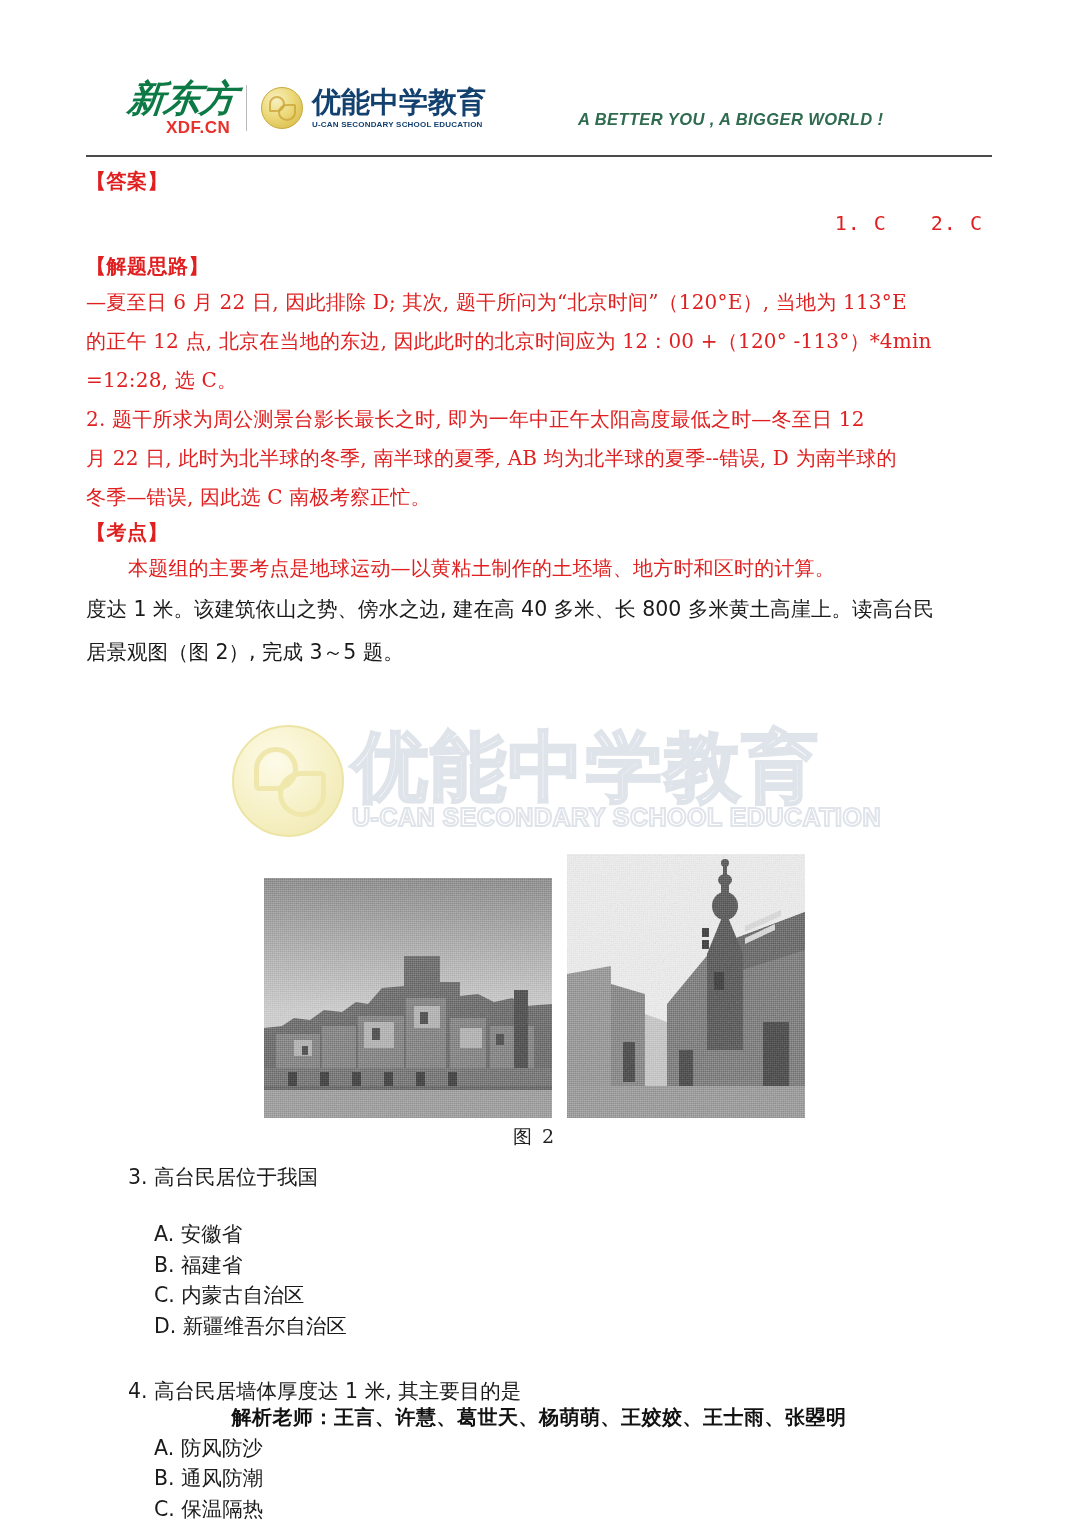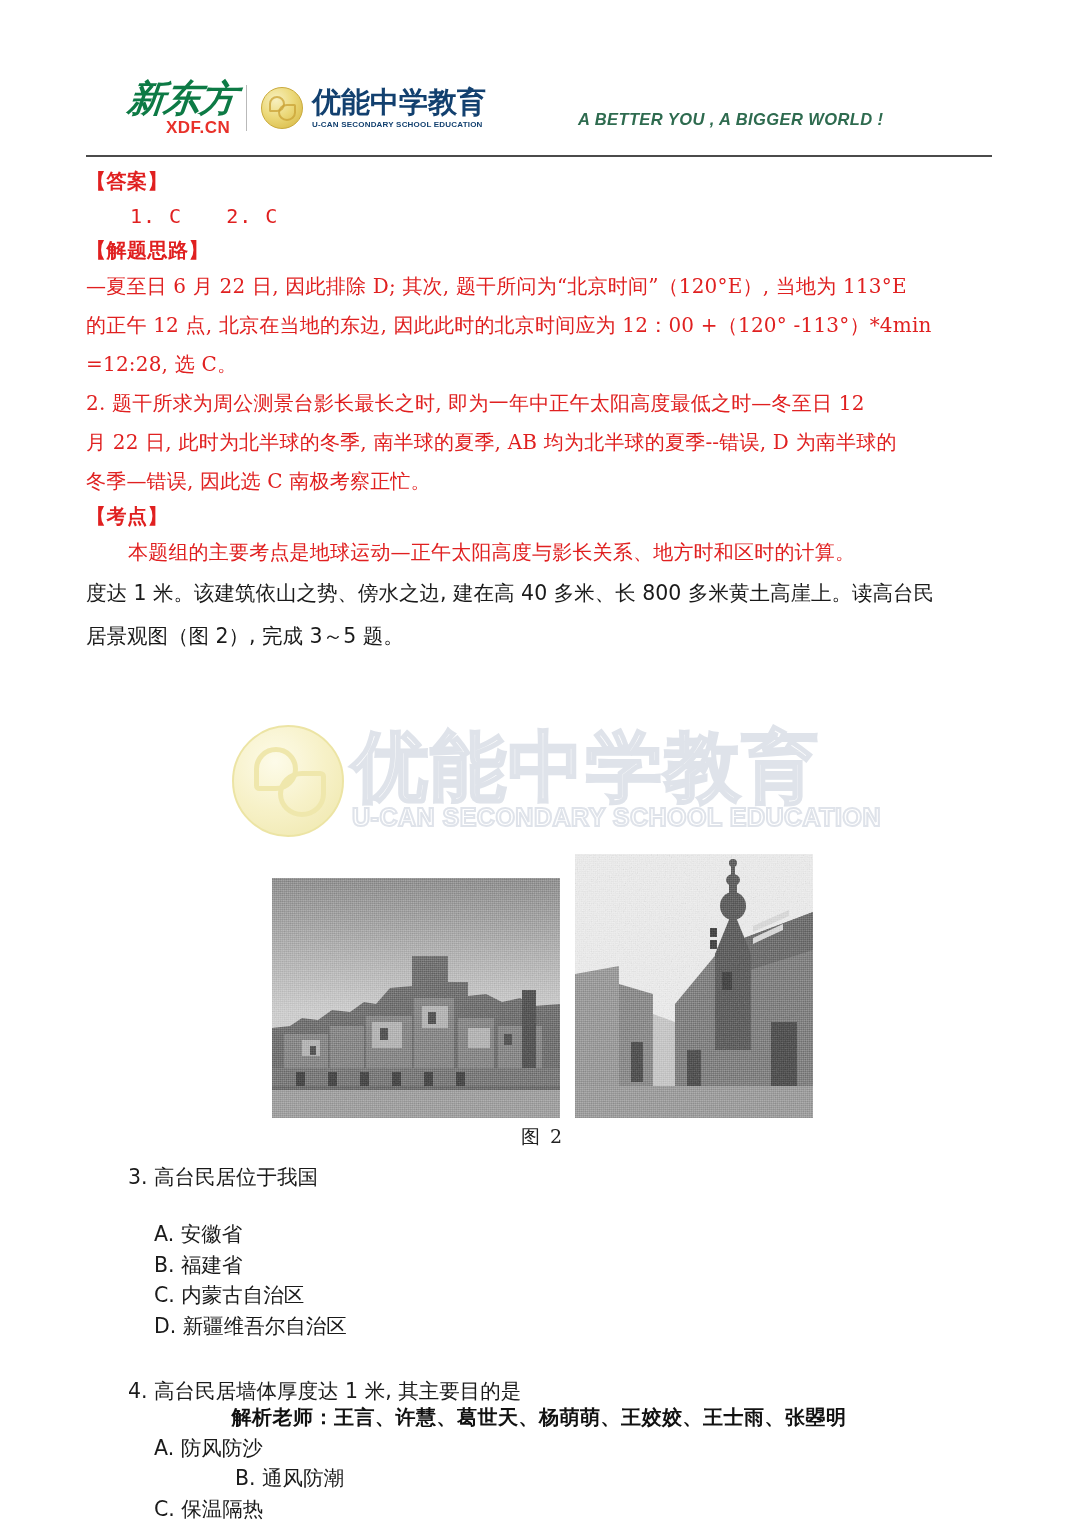--- a/index.html
+++ b/index.html
@@ -170,23 +170,24 @@
   .red-para {
     font-size: 20px;
     line-height: 1.95;
     letter-spacing: 0.2px;
     margin: 0;
   }
   .answers-line {
     font-size: 20px;
     padding-left: 44px;
     line-height: 1.85;
-    margin: 0;
+    margin: 9px;
     font-family: "DejaVu Sans Mono", monospace;
     letter-spacing: 1px;
+    text-align: right;
   }
   .answers-line .gap { display: inline-block; width: 44px; }
 
   .black-para {
     color: #1a1a1a;
     font-family: "DejaVu Sans", sans-serif;
     font-size: 20.5px;
     line-height: 2.08;
     margin: 0;
     position: relative;
@@ -253,21 +254,21 @@
     margin-top: 4px;
     color: rgba(255,255,255,0.05);
     -webkit-text-stroke: 2px #dfe3ea;
     letter-spacing: 0.5px;
     white-space: nowrap;
   }
 
   
   .figure {
     position: absolute;
-    left: 270px;
+    left: 262px;
     top: 852px;
     width: 545px;
     height: 290px;
   }
   .photo {
     position: absolute;
     overflow: hidden;
     background: #8d8d8d;
   }
   .photo-left  { left: 2px;  top: 26px; width: 288px; height: 240px; }
@@ -314,21 +315,21 @@
     padding-left: 78px;
     margin: 0 0 34px 0;
     display: flex;
     flex-direction: column;
   }
   .opt { white-space: nowrap; }
   .q3 .opt:nth-child(1) { width: 178px; }
   .q3 .opt:nth-child(2) { width: 205px; }
   .q3 .opt:nth-child(3) { width: 210px; }
   .q4 .opt:nth-child(1) { width: 180px; }
-  .q4 .opt:nth-child(2) { width: 190px; text-align: right; }
+  .q4 .opt:nth-child(2) { width: 190px; }
   .q4 .opt:nth-child(3) { width: 212px; }
 
   
   .footer {
     position: absolute;
     left: 86px;
     top: 1404px;
     width: 906px;
     text-align: center;
     font-family: "DejaVu Sans", sans-serif;
@@ -386,21 +387,21 @@
 
     <div class="red red-para">
       <div class="red-line">2. 题干所求为周公测景台影长最长之时, 即为一年中正午太阳高度最低之时—冬至日 12</div>
       <div class="red-line">月 22 日, 此时为北半球的冬季, 南半球的夏季, AB 均为北半球的夏季--错误, D 为南半球的</div>
       <div class="red-line">冬季—错误, 因此选 C 南极考察正忙。</div>
     </div>
 
     <p class="red sect-title">【考点】</p>
 
     <div class="red red-para">
-      <div class="red-line" style="padding-left:42px">本题组的主要考点是地球运动—正午太阳高度与影长关系、地方时和区时的计算。</div>
+      <div class="red-line" style="padding-left:42px">本题组的主要考点是地球运动—以黄粘土制作的土坯墙、地方时和区时的计算。</div>
     </div>
 
     <div class="black-para">
       <div>度达 1 米。该建筑依山之势、傍水之边, 建在高 40 多米、长 800 多米黄土高崖上。读高台民</div>
       <div>居景观图（图 2）, 完成 3～5 题。</div>
     </div>
 
   </div>
 
   <div class="figure">

